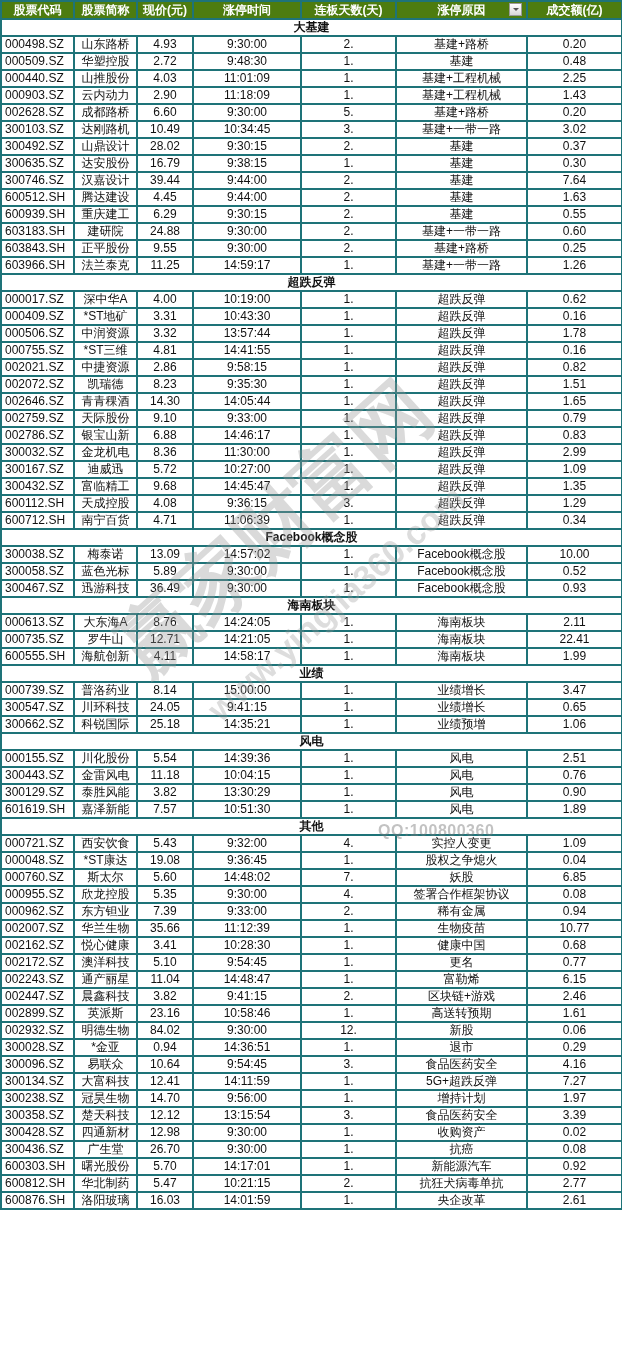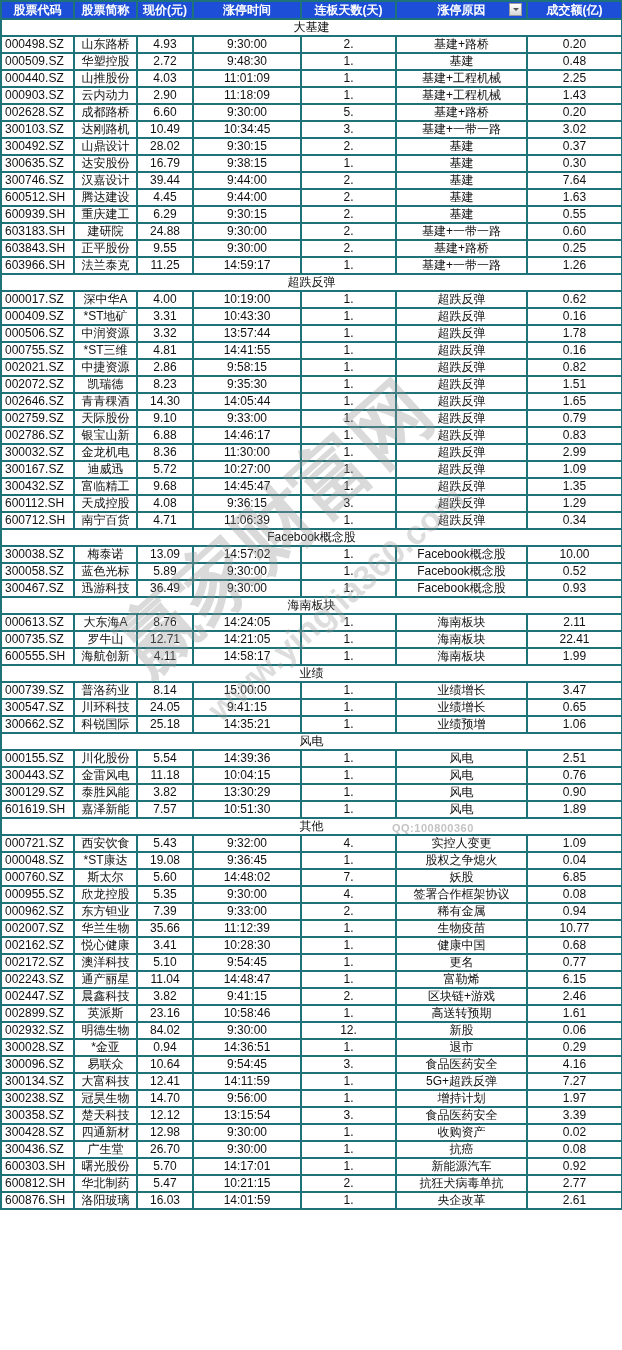--- a/index.html
+++ b/index.html
@@ -22,32 +22,32 @@
     table.stocks th, table.stocks td {
       border: 2px solid #1e7378;
       padding: 0;
       height: 15px;
       line-height: 15px;
       text-align: center;
       white-space: nowrap;
       overflow: hidden;
     }
     table.stocks th {
-      background: #1d4ed8;
+      background: #4d7c0f;
       color: #ffffff;
       font-weight: bold;
       height: 16px;
       line-height: 16px;
       font-size: 12px;
       position: relative;
       text-align: center;
     }
     table.stocks td.code { text-align: left; padding-left: 3px; }
     table.stocks tr.section td {
-      font-weight: normal;
+      font-weight: bold;
       background: #ffffff;
     }
     .filter-btn {
       position: absolute;
       right: 4px; top: 1px;
       width: 13px; height: 13px;
       background: linear-gradient(#ffffff, #d8d8d8);
       border: 1px solid #9a9a9a;
       box-sizing: border-box;
     }
@@ -74,22 +74,22 @@
       font-family: "DejaVu Sans", sans-serif;
     }
     .wm-url {
       left: 200px; top: 700px;
       font-size: 34px;
       transform: rotate(-42deg);
       transform-origin: left top;
       color: rgba(150,150,150,0.32);
     }
     .wm-qq {
-      left: 392px; top: 822px;
-      font-size: 11px;
+      left: 378px; top: 822px;
+      font-size: 16px;
       color: rgba(120,120,120,0.45);
       letter-spacing: 0.5px;
     }
   </style>
 </head>
 <body>
 
 <table class="stocks">
   <colgroup>
     <col class="c0">

